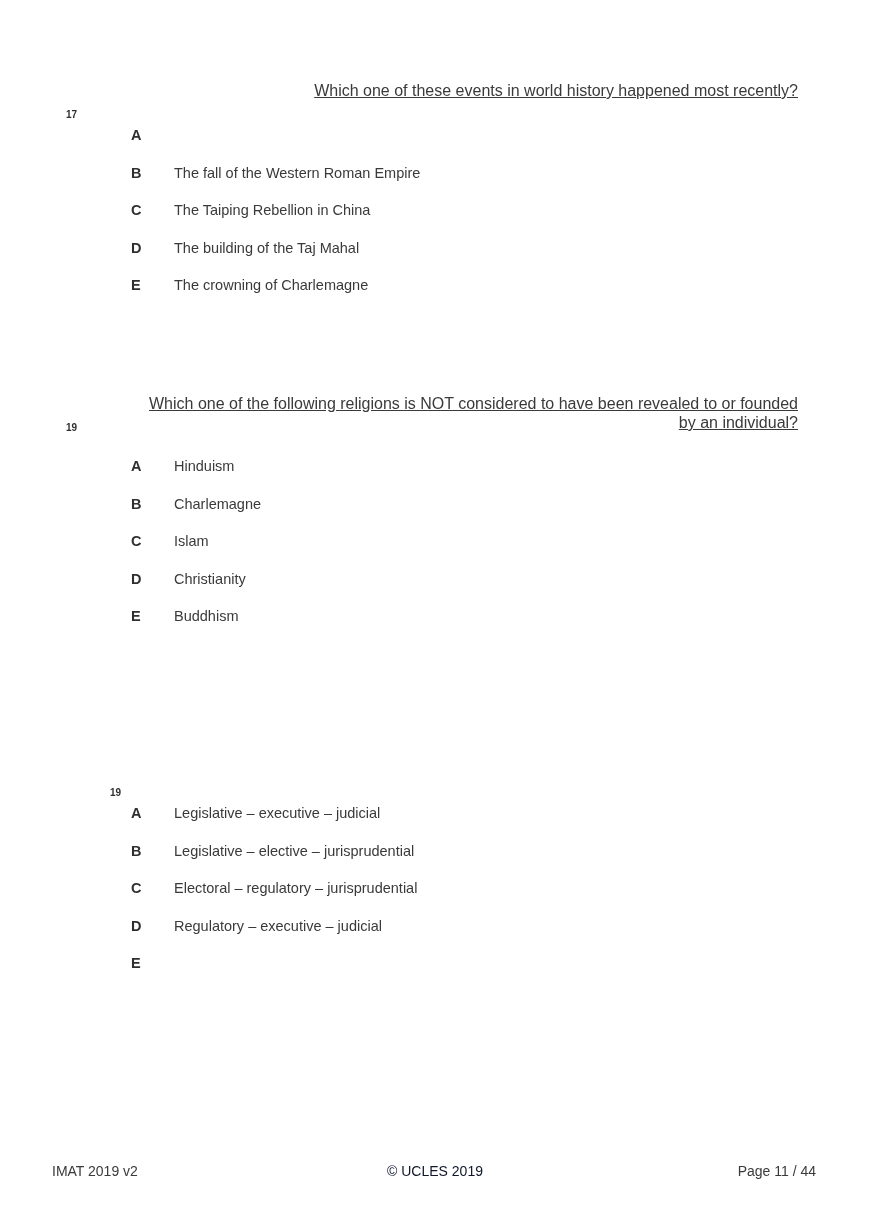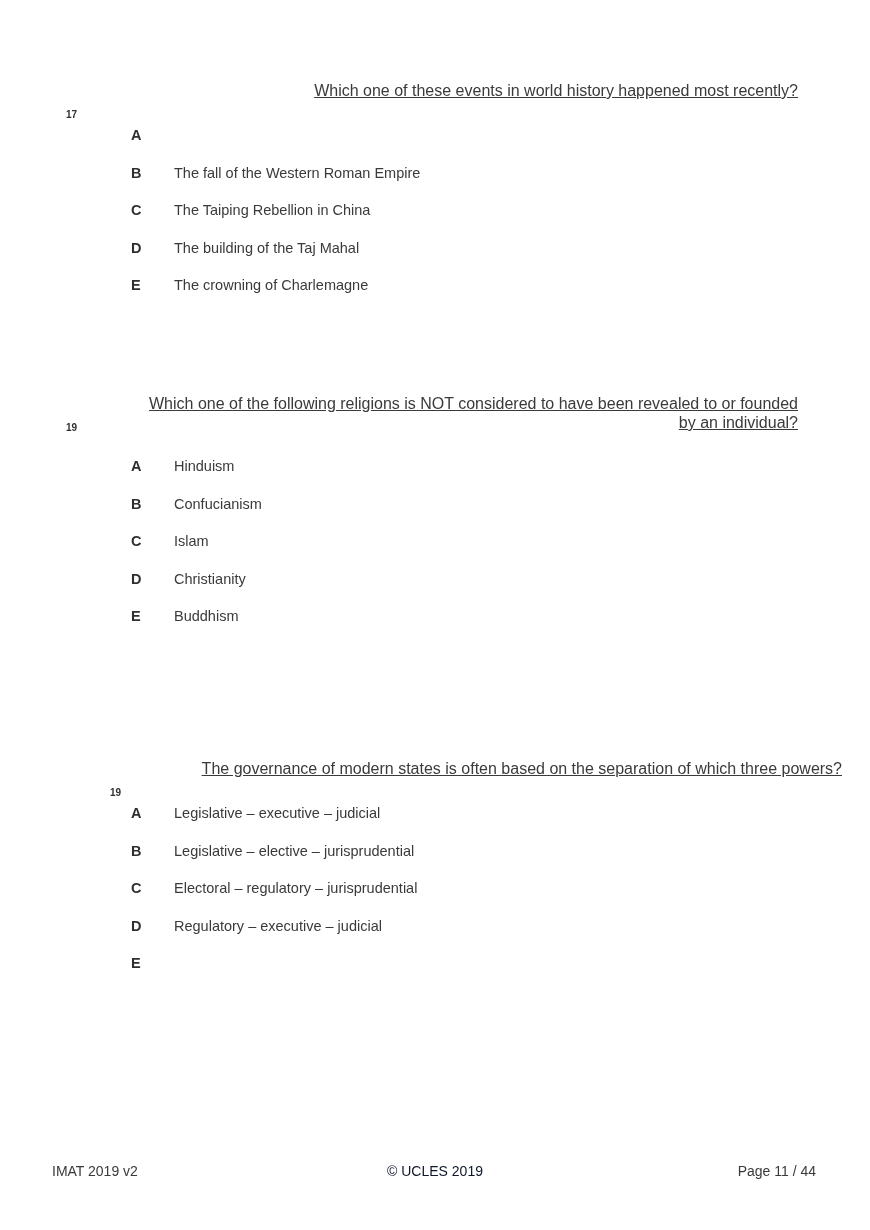--- a/index.html
+++ b/index.html
@@ -183,40 +183,39 @@
           <div class="q-number">19</div>
           <div class="q-stem">Which one of the following religions is NOT considered to have been revealed to or founded by an individual?</div>
         </div>
         <div class="options" style="top: 63px;">
           <div class="option-row" style="top: 0px;">
             <span class="opt-letter">A</span>
             <span class="opt-text">Hinduism</span>
           </div>
           <div class="option-row" style="top: 38px;">
             <span class="opt-letter">B</span>
-            <span class="opt-text">Confucianism</span>
+            <span class="opt-text">Charlemagne</span>
           </div>
           <div class="option-row" style="top: 75px;">
             <span class="opt-letter">C</span>
             <span class="opt-text">Islam</span>
           </div>
           <div class="option-row" style="top: 113px;">
             <span class="opt-letter">D</span>
             <span class="opt-text">Christianity</span>
           </div>
           <div class="option-row" style="top: 150px;">
             <span class="opt-letter">E</span>
             <span class="opt-text">Buddhism</span>
           </div>
         </div>
       </div>
       <div class="question-block" style="top: 759px; padding-left: 44px;">
         <div class="q-stem-row">
           <div class="q-number">19</div>
-          <div class="q-stem">The governance of modern states is often based on the separation of which three powers?</div>
         </div>
         <div class="options" style="top: 45px;">
           <div class="option-row" style="top: 0px;">
             <span class="opt-letter">A</span>
             <span class="opt-text">Legislative – executive – judicial</span>
           </div>
           <div class="option-row" style="top: 38px;">
             <span class="opt-letter">B</span>
             <span class="opt-text">Legislative – elective – jurisprudential</span>
           </div>

